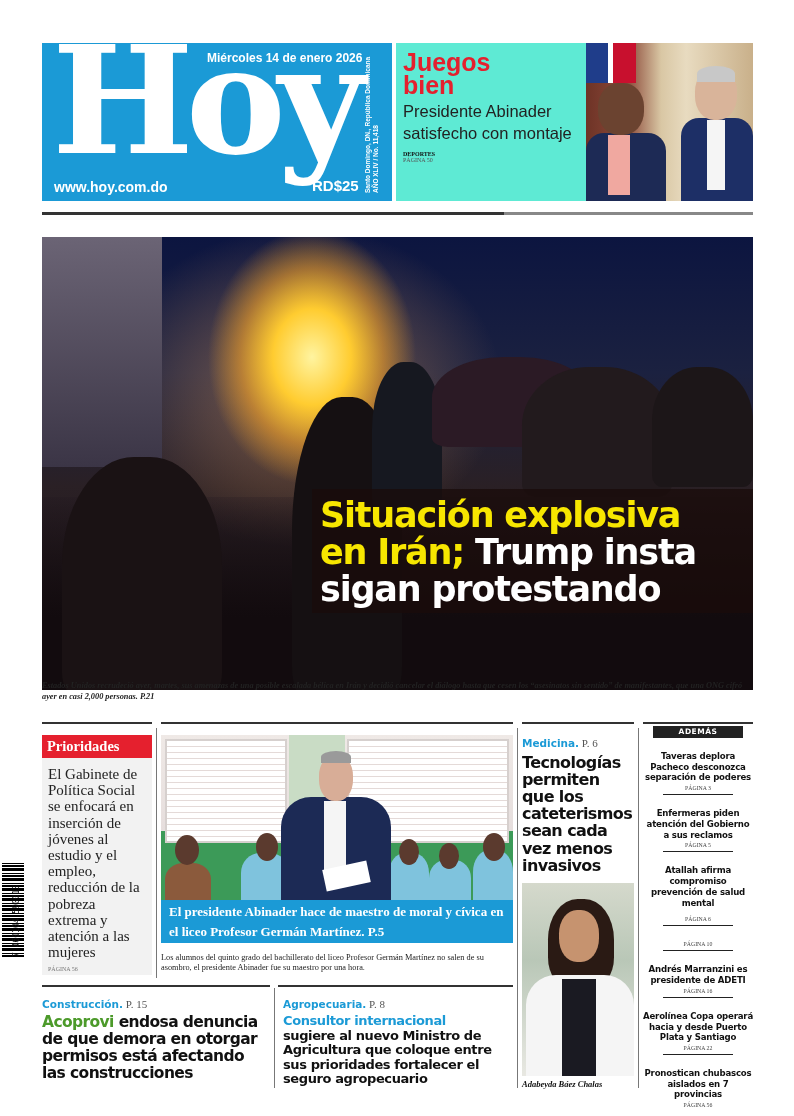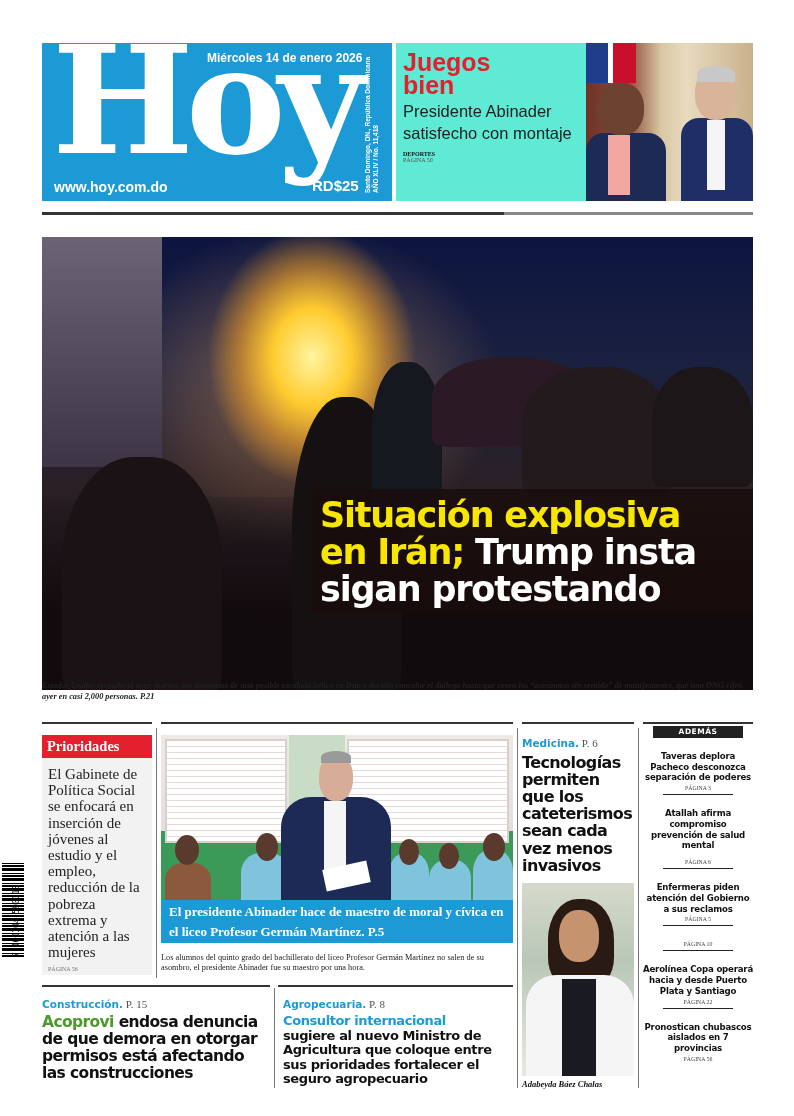--- a/index.html
+++ b/index.html
@@ -223,31 +223,36 @@
 <div class="med-caption">Adabeyda Báez Chalas</div>
 
 <div class="ademas">
   <div class="ademas-head">ADEMÁS</div>
   <div class="ad-item">
     <div class="ad-title">Taveras deplora Pacheco desconozca separación de poderes</div>
     <div class="ad-page">PÁGINA 3</div>
     <div class="ad-rule"></div>
   </div>
   <div class="ad-item">
+    <div class="ad-title">Enfermeras piden atención del Gobierno a sus reclamos</div>
+    <div class="ad-page">PÁGINA 5</div>
+    <div class="ad-rule"></div>
+  </div>
+  <div class="ad-item">
     <div class="ad-title">Atallah afirma compromiso prevención de salud mental</div>
     <div class="ad-page" style="padding-top:8px;">PÁGINA 6</div>
     <div class="ad-rule"></div>
   </div>
   <div class="ad-item">
-    <div class="ad-title">Enfermeras piden atención del Gobierno a sus reclamos</div>
-    <div class="ad-page">PÁGINA 5</div>
-    <div class="ad-rule"></div>
-  </div>
-  <div class="ad-item">
     <div class="ad-page">PÁGINA 10</div>
+    <div class="ad-rule"></div>
+  </div>
+  <div class="ad-item">
+    <div class="ad-title">Andrés Marranzini es presidente de ADETI</div>
+    <div class="ad-page">PÁGINA 16</div>
     <div class="ad-rule"></div>
   </div>
   <div class="ad-item">
     <div class="ad-title">Aerolínea Copa operará hacia y desde Puerto Plata y Santiago</div>
     <div class="ad-page">PÁGINA 22</div>
     <div class="ad-rule"></div>
   </div>
   <div class="ad-item">
     <div class="ad-title">Pronostican chubascos aislados en 7 provincias</div>
     <div class="ad-page">PÁGINA 56</div>

